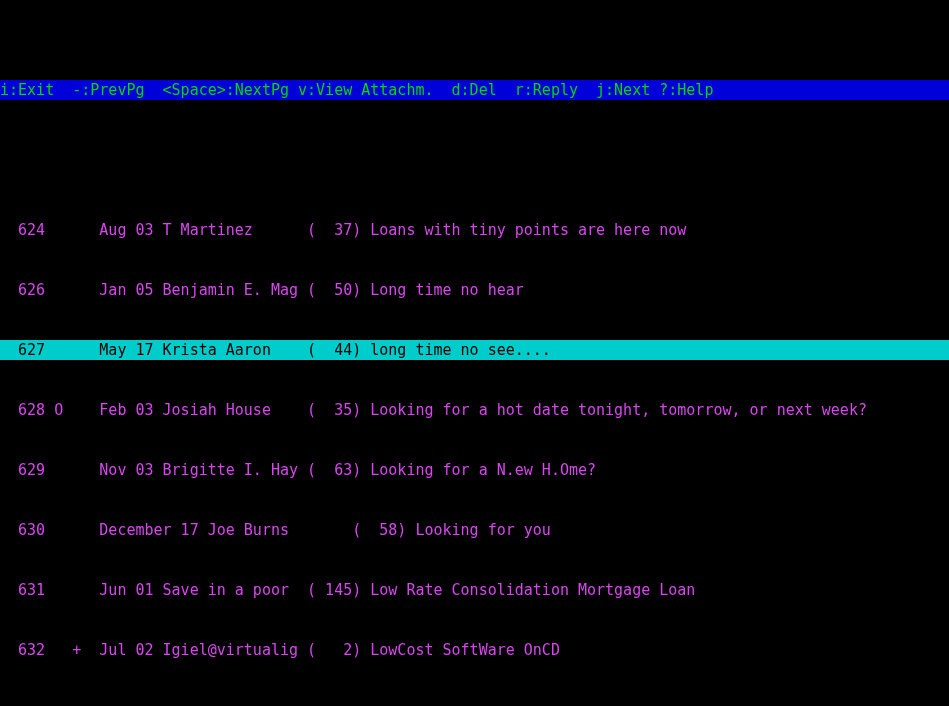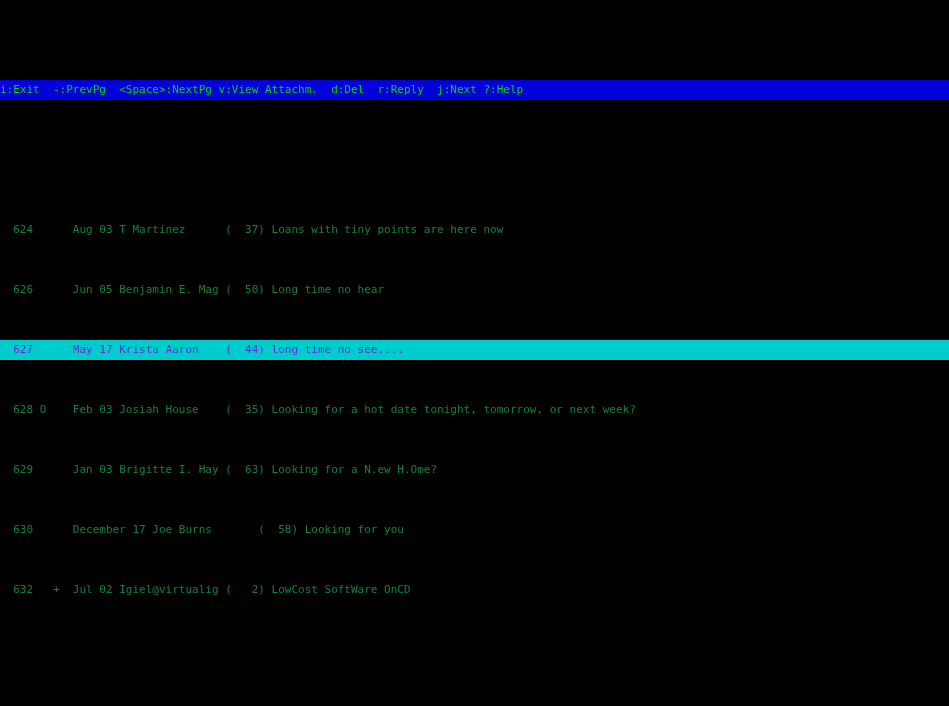--- a/index.html
+++ b/index.html
@@ -25,52 +25,53 @@
     letter-spacing: 0px;
     white-space: pre;
     color: #c8c8c8;
   }
   .row {
     height: 20px;
     line-height: 20px;
     white-space: pre;
     overflow: hidden;
     display: block;
-    font-size: 11px;
+    font-size: 15px;
   }
   .bar-blue {
     background: #0000d8;
     color: #00d800;
   }
   .hl-cyan {
     background: #00cccc;
-    color: #6d28d9;
+    color: #000000;
   }
-  .c-white  { color: #15803d; }
+  .c-white  { color: #d946ef; }
   .fill {
     display: block;
     width: 949px;
   }
 </style>
 </head>
 <body>
 
 <div id="screen" style="font-size: 15.7756px;">
 
   
   <div class="row bar-blue fill">i:Exit  -:PrevPg  &lt;Space&gt;:NextPg v:View Attachm.  d:Del  r:Reply  j:Next ?:Help</div>
 
   
   <div>
     <div class="row fill c-white">  624      Aug 03 T Martinez      (  37) Loans with tiny points are here now</div>
-    <div class="row fill c-white">  626      Jun 05 Benjamin E. Mag (  50) Long time no hear</div>
+    <div class="row fill c-white">  626      Jan 05 Benjamin E. Mag (  50) Long time no hear</div>
     <div class="row fill hl-cyan">  627      May 17 Krista Aaron    (  44) long time no see....</div>
     <div class="row fill c-white">  628 O    Feb 03 Josiah House    (  35) Looking for a hot date tonight, tomorrow, or next week?</div>
-    <div class="row fill c-white">  629      Jan 03 Brigitte I. Hay (  63) Looking for a N.ew H.Ome?</div>
+    <div class="row fill c-white">  629      Nov 03 Brigitte I. Hay (  63) Looking for a N.ew H.Ome?</div>
     <div class="row fill c-white">  630      December 17 Joe Burns       (  58) Looking for you</div>
+    <div class="row fill c-white">  631      Jun 01 Save in a poor  ( 145) Low Rate Consolidation Mortgage Loan</div>
     <div class="row fill c-white">  632   +  Jul 02 Igiel@virtualig (   2) LowCost SoftWare OnCD</div>
   </div>
 
   
   
 
   
   
 
   

